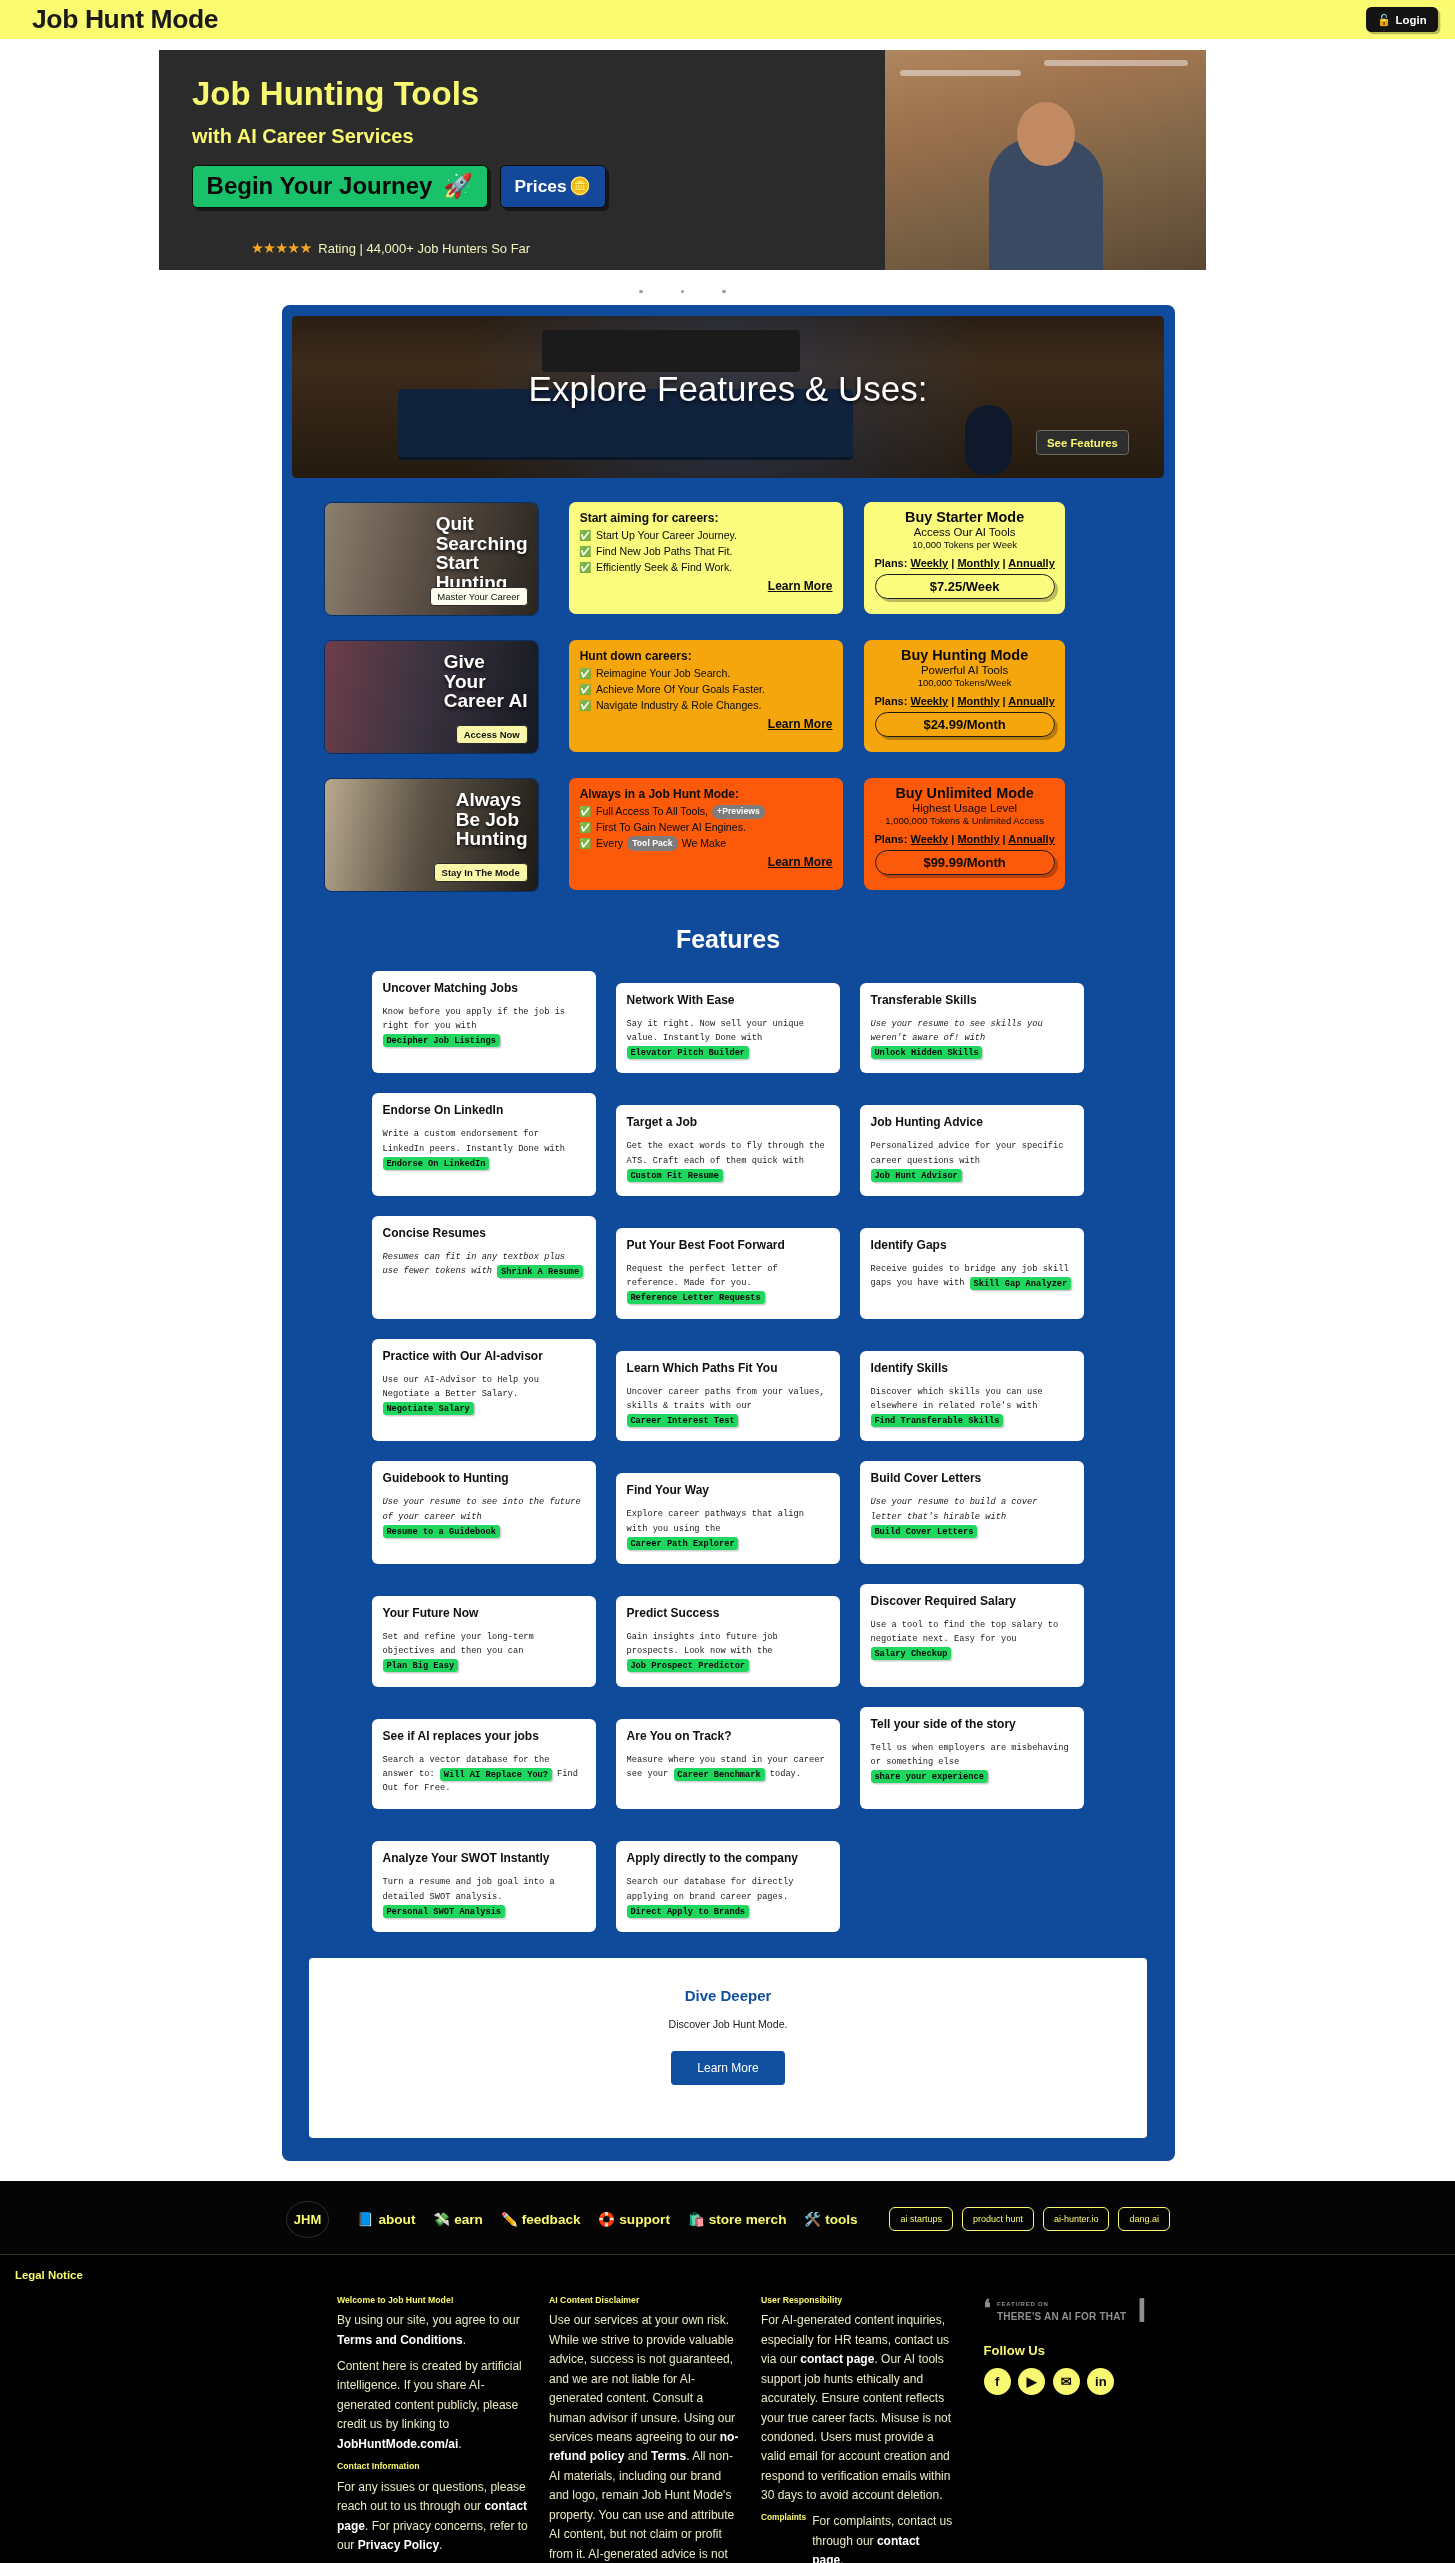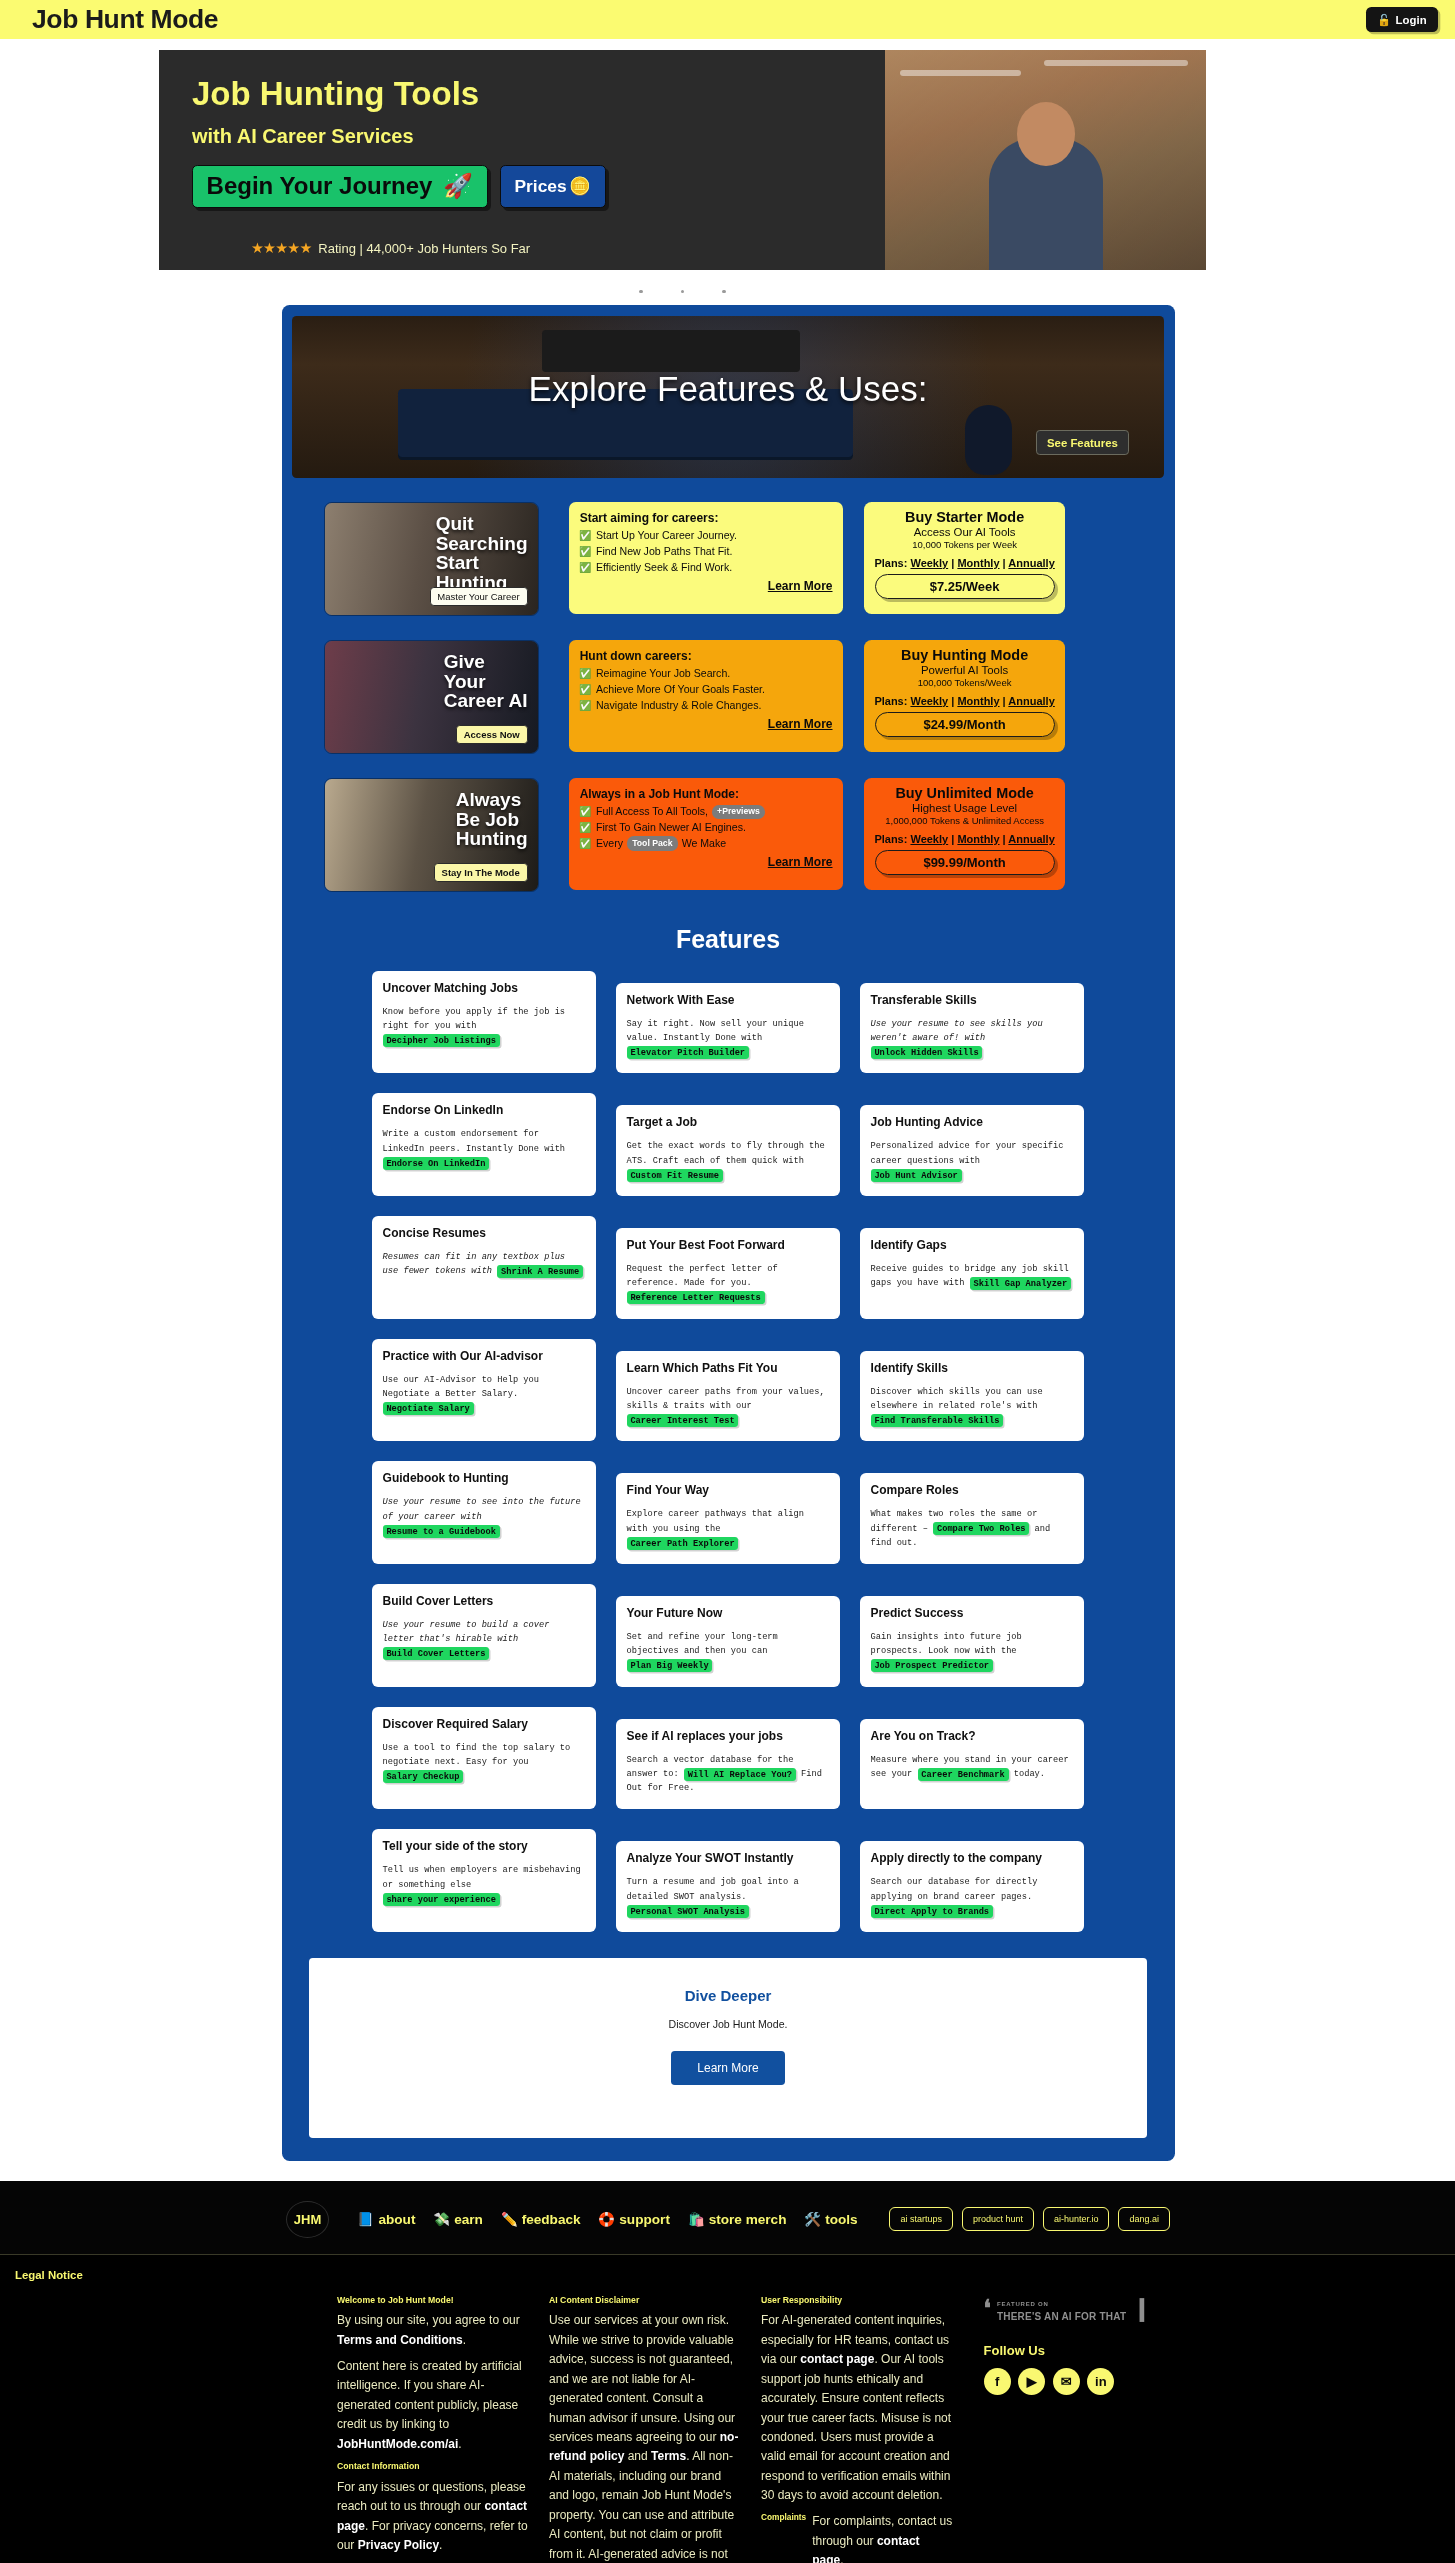--- a/index.html
+++ b/index.html
@@ -551,31 +551,27 @@
         <div class="fc-body"><span>Discover which skills you can use elsewhere in related role's with </span><span class="hl">Find Transferable Skills</span></div>
       </div>
       <div class="fcard">
         <div class="fc-title">Guidebook to Hunting</div>
         <div class="fc-body"><em>Use your resume to see into the future of your career with </em><span class="hl">Resume to a Guidebook</span></div>
       </div>
       <div class="fcard off">
         <div class="fc-title">Find Your Way</div>
         <div class="fc-body"><span>Explore career pathways that align with you using the </span><span class="hl">Career Path Explorer</span></div>
       </div>
-      <div class="fcard off">
-        <div class="fc-title">Compare Roles</div>
-        <div class="fc-body"><span>What makes two roles the same or different – </span><span class="hl">Compare Two Roles</span><span> and find out.</span></div>
-      </div>
       <div class="fcard">
         <div class="fc-title">Build Cover Letters</div>
         <div class="fc-body"><em>Use your resume to build a cover letter that's hirable with </em><span class="hl">Build Cover Letters</span></div>
       </div>
       <div class="fcard off">
         <div class="fc-title">Your Future Now</div>
-        <div class="fc-body"><span>Set and refine your long-term objectives and then you can </span><span class="hl">Plan Big Weekly</span></div>
+        <div class="fc-body"><span>Set and refine your long-term objectives and then you can </span><span class="hl">Plan Big Easy</span></div>
       </div>
       <div class="fcard off">
         <div class="fc-title">Predict Success</div>
         <div class="fc-body"><span>Gain insights into future job prospects. Look now with the </span><span class="hl">Job Prospect Predictor</span></div>
       </div>
       <div class="fcard">
         <div class="fc-title">Discover Required Salary</div>
         <div class="fc-body"><span>Use a tool to find the top salary to negotiate next. Easy for you </span><span class="hl">Salary Checkup</span></div>
       </div>
       <div class="fcard off">

